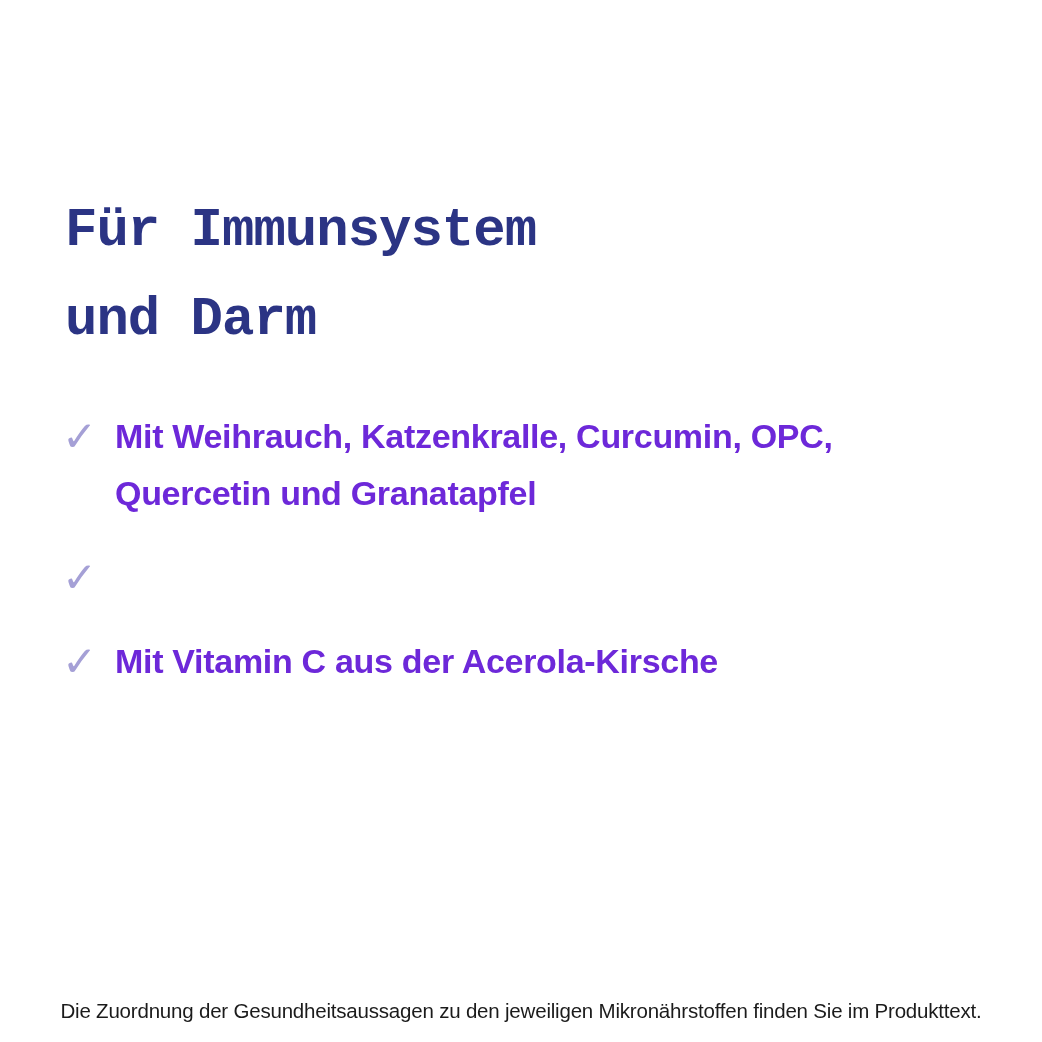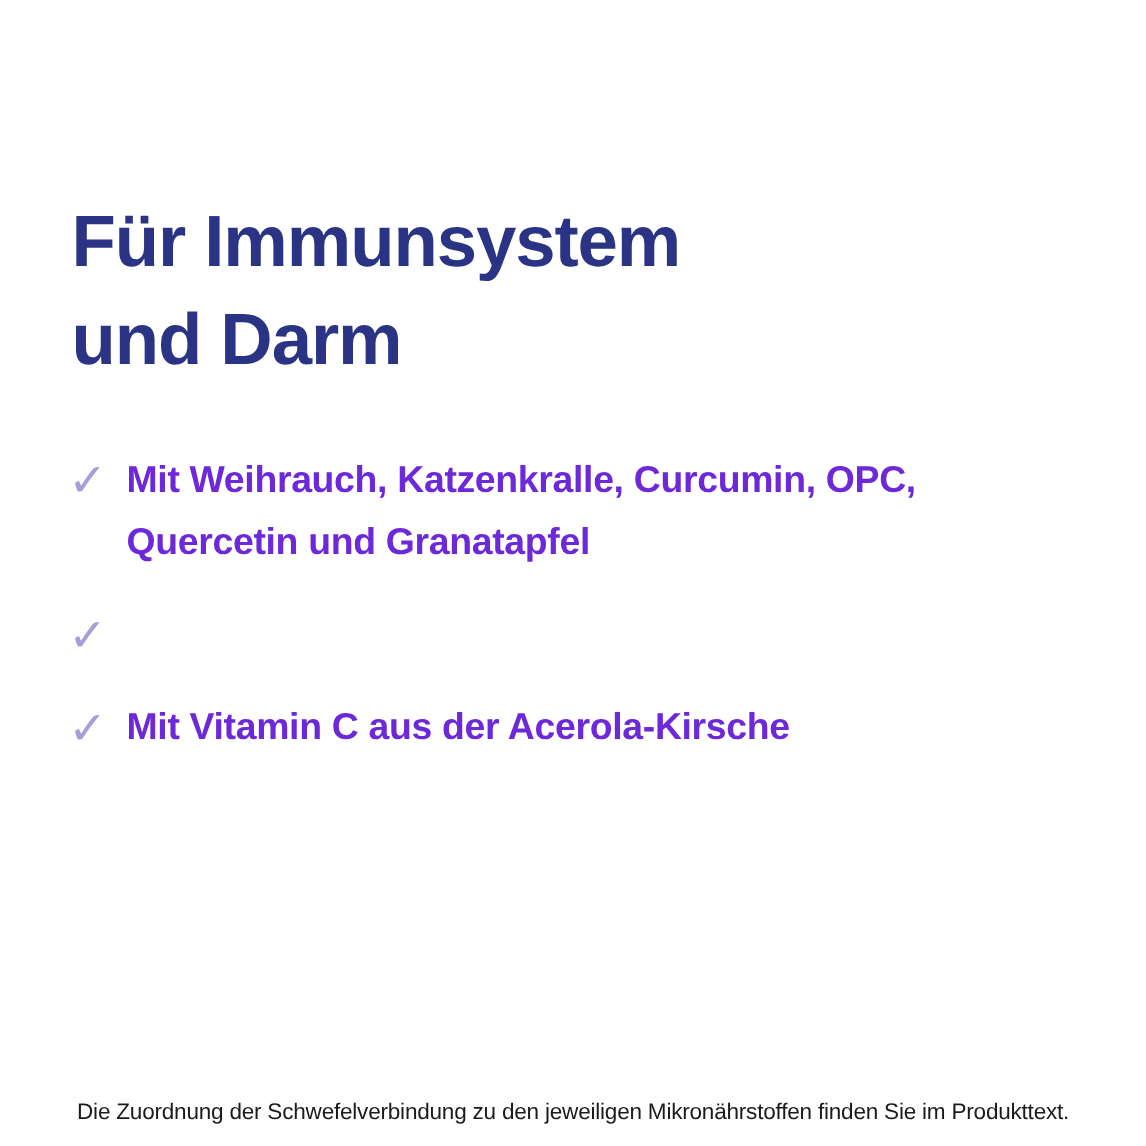--- a/index.html
+++ b/index.html
@@ -8,27 +8,28 @@
     position: relative;
     width: 1042px;
     height: 1042px;
     background: #ffffff;
     overflow: hidden;
     font-family: "Liberation Sans", sans-serif;
   }
   .title {
     position: absolute;
     left: 65px;
-    top: 175px;
-    font-size: 66px;
+    top: 186px;
+    font-size: 54px;
     font-weight: bold;
     line-height: 89px;
     letter-spacing: -1px;
     color: #2b3484;
     white-space: pre-line;
+    font-family: Liberation Mono, monospace;
   }
   .bullets {
     position: absolute;
     left: 62px;
     top: 408px;
     list-style: none;
     width: 900px;
   }
   .bullet {
     display: flex;
@@ -76,15 +77,15 @@
     </li>
     <li class="bullet">
       <span class="check">✓</span>
     </li>
     <li class="bullet">
       <span class="check">✓</span>
       <span class="bullet-text">Mit Vitamin C aus der Acerola-Kirsche</span>
     </li>
   </ul>
 
-  <p class="footer">Die Zuordnung der Schwefelverbindung zu den jeweiligen Mikronährstoffen finden Sie im Produkttext.</p>
+  <p class="footer">Die Zuordnung der Gesundheitsaussagen zu den jeweiligen Mikronährstoffen finden Sie im Produkttext.</p>
 
 </div>
 
 </body></html>

